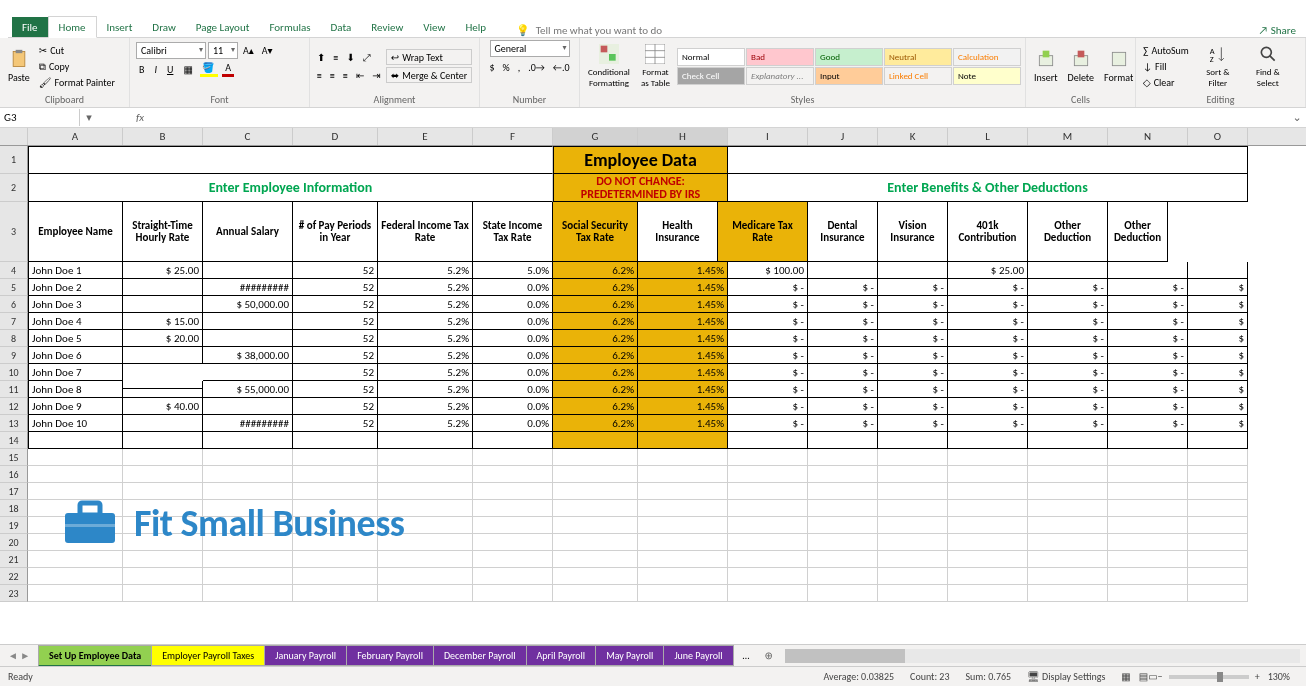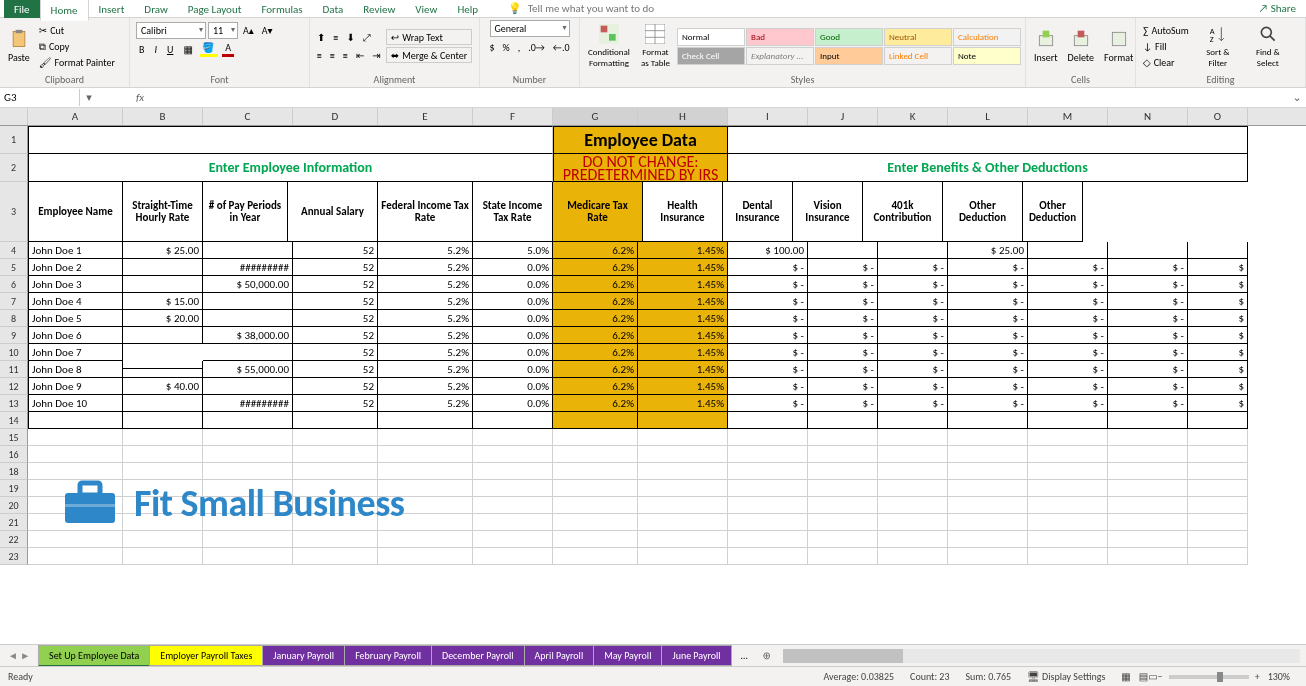--- a/index.html
+++ b/index.html
@@ -1,20 +1,20 @@
 <!DOCTYPE html>
 <html><head>
 <meta charset="utf-8">
 <style>
 * { box-sizing: border-box; margin: 0; padding: 0; font-family: "Segoe UI", Calibri, Arial, sans-serif; }
 html, body { width: 1306px; height: 686px; overflow: hidden; background: #fff; }
 body { display: flex; flex-direction: column; }
 
 
-.menubar { height: 18px; background: #fff; display: flex; align-items: center; padding-left: 4px; border-bottom: 1px solid #d4d4d4; font-size: 11px; }
+.menubar { height: 38px; background: #fff; display: flex; align-items: flex-end; padding-left: 4px; border-bottom: 1px solid #d4d4d4; font-size: 11px; margin-left: 8px; }
 .menubar .tab { padding: 4px 10px 3px; color: #217346; cursor: pointer; }
 .menubar .tab.active { background: #fff; border: 1px solid #d4d4d4; border-bottom: 1px solid #fff; position: relative; top: 1px; }
 .menubar .tab.file { background: #217346; color: #fff; }
 .menubar .tellme { margin-left: 20px; color: #777; display: flex; align-items: center; gap: 6px; }
 .menubar .share { margin-left: auto; margin-right: 10px; color: #217346; }
 
 
 .ribbon { height: 70px; background: #f3f2f1; border-bottom: 1px solid #d4d4d4; display: flex; font-size: 10px; }
 .group { border-right: 1px solid #e1e1e1; display: flex; flex-direction: column; padding: 2px 4px 0; }
 .group-body { flex: 1; display: flex; align-items: center; gap: 2px; }
@@ -49,31 +49,31 @@
 .cell { border-right: 1px solid #d0d0d0; border-bottom: 1px solid #d0d0d0; font-size: 11px; padding: 0 3px; display: flex; align-items: center; overflow: hidden; white-space: nowrap; }
 .cell.b-r { border-right: 1px solid #000; }
 .cell.b-b { border-bottom: 1px solid #000; }
 .cell.b-t { border-top: 1px solid #000; }
 .cell.b-l { border-left: 1px solid #000; }
 .cell.center { justify-content: center; text-align: center; }
 .cell.right { justify-content: flex-end; }
 .cell.bold { font-weight: 700; }
 .cell.shade { background: #eab308; }
 .hdr-green { color: #00a651; font-weight: 700; font-size: 14px; }
-.hdr-red { color: #c00000; font-weight: 400; font-size: 16px; }
+.hdr-red { color: #c00000; font-weight: 700; font-size: 12px; }
 
 
 .fsb { position: absolute; left: 60px; top: 370px; display: flex; align-items: center; gap: 14px; }
 .fsb-text { font-size: 38px; font-weight: 600; color: #2d87c8; letter-spacing: -0.5px; }
 
 
 .sheettabs { height: 22px; background: #f3f2f1; border-top: 1px solid #ccc; display: flex; align-items: center; font-size: 10px; padding-left: 8px; gap: 0; }
 .nav-arrows { display: flex; gap: 4px; color: #888; margin-right: 8px; }
 .sheet-tab { padding: 3px 10px; border: 1px solid #aaa; background: #fff; cursor: pointer; margin-right: -1px; }
-.sheet-tab.active { background: #92d050; border-bottom: 2px solid #217346; font-weight: 400; }
+.sheet-tab.active { background: #92d050; border-bottom: 2px solid #217346; font-weight: 700; }
 .sheet-tab.yellow { background: #ffff00; }
 .sheet-tab.purple { background: #7030a0; color: #fff; }
 .sheet-add { padding: 2px 6px; color: #666; cursor: pointer; }
 .hscroll { flex: 1; height: 14px; margin: 0 6px; background: #e8e8e8; position: relative; }
 .hscroll-thumb { position: absolute; left: 0; width: 120px; height: 100%; background: #c1c1c1; }
 
 
 .statusbar { height: 20px; background: #f3f2f1; border-top: 1px solid #ccc; display: flex; align-items: center; font-size: 10px; color: #444; padding: 0 8px; }
 .statusbar .spacer { flex: 1; }
 .statusbar .stat { margin: 0 8px; }
@@ -326,26 +326,27 @@
         <div class="cell center b-l b-b hdr-green" style="width: 525px;">Enter Employee Information</div>
         <div class="cell center shade b-b b-l b-r" style="width: 175px;">
           <div class="hdr-red" style="text-align:center;line-height:13px">DO NOT CHANGE:<br>PREDETERMINED BY IRS</div>
         </div>
         <div class="cell center b-b b-r hdr-green" style="width: 520px;">Enter Benefits &amp; Other Deductions</div>
       </div>
       <div class="row h60">
         <div class="row-hd" style="line-height: 60px;">3</div>
         <div class="cell center bold b-b b-r b-l" style="width: 95px; white-space: normal; line-height: 12px; font-size: 11px;">Employee  Name</div>
         <div class="cell center bold b-b b-r" style="width: 80px; white-space: normal; line-height: 12px; font-size: 11px;">Straight-Time Hourly Rate</div>
+        <div class="cell center bold b-b b-r" style="width: 90px; white-space: normal; line-height: 12px; font-size: 11px;">Annual Salary</div>
         <div class="cell center bold b-b b-r" style="width: 85px; white-space: normal; line-height: 12px; font-size: 11px;"># of Pay Periods in Year</div>
-        <div class="cell center bold b-b b-r" style="width: 90px; white-space: normal; line-height: 12px; font-size: 11px;">Annual Salary</div>
         <div class="cell center bold b-b b-r" style="width: 95px; white-space: normal; line-height: 12px; font-size: 11px;">Federal Income Tax Rate</div>
         <div class="cell center bold b-b b-r" style="width: 80px; white-space: normal; line-height: 12px; font-size: 11px;">State Income Tax Rate</div>
+        <div class="cell center bold b-b b-r shade" style="width: 85px; white-space: normal; line-height: 12px; font-size: 11px;">Social Security Tax Rate</div>
+        <div class="cell center bold b-b b-r" style="width: 80px; white-space: normal; line-height: 12px; font-size: 11px;">Health Insurance</div>
         <div class="cell center bold b-b b-r shade" style="width: 90px; white-space: normal; line-height: 12px; font-size: 11px;">Medicare Tax Rate</div>
-        <div class="cell center bold b-b b-r" style="width: 80px; white-space: normal; line-height: 12px; font-size: 11px;">Health Insurance</div>
         <div class="cell center bold b-b b-r" style="width: 70px; white-space: normal; line-height: 12px; font-size: 11px;">Dental Insurance</div>
         <div class="cell center bold b-b b-r" style="width: 70px; white-space: normal; line-height: 12px; font-size: 11px;">Vision Insurance</div>
         <div class="cell center bold b-b b-r" style="width: 80px; white-space: normal; line-height: 12px; font-size: 11px;">401k Contribution</div>
         <div class="cell center bold b-b b-r" style="width: 80px; white-space: normal; line-height: 12px; font-size: 11px;">Other Deduction</div>
         <div class="cell center bold b-b b-r" style="width: 60px; white-space: normal; line-height: 12px; font-size: 11px;">Other Deduction</div>
       </div>
       <div class="row ">
         <div class="row-hd" style="line-height: 17px;">4</div>
         <div class="cell b-l b-r b-b" style="width: 95px;">John Doe 1</div>
         <div class="cell right b-r b-b" style="width: 80px;">$      25.00</div>
@@ -573,20 +574,38 @@
         <div class="cell " style="width: 90px;"></div>
         <div class="cell " style="width: 80px;"></div>
         <div class="cell " style="width: 70px;"></div>
         <div class="cell " style="width: 70px;"></div>
         <div class="cell " style="width: 80px;"></div>
         <div class="cell " style="width: 80px;"></div>
         <div class="cell " style="width: 80px;"></div>
         <div class="cell " style="width: 60px;"></div>
       </div>
       <div class="row ">
+        <div class="row-hd" style="line-height: 17px;">17</div>
+        <div class="cell " style="width: 95px;"></div>
+        <div class="cell " style="width: 80px;"></div>
+        <div class="cell " style="width: 90px;"></div>
+        <div class="cell " style="width: 85px;"></div>
+        <div class="cell " style="width: 95px;"></div>
+        <div class="cell " style="width: 80px;"></div>
+        <div class="cell " style="width: 85px;"></div>
+        <div class="cell " style="width: 90px;"></div>
+        <div class="cell " style="width: 80px;"></div>
+        <div class="cell " style="width: 70px;"></div>
+        <div class="cell " style="width: 70px;"></div>
+        <div class="cell " style="width: 80px;"></div>
+        <div class="cell " style="width: 80px;"></div>
+        <div class="cell " style="width: 80px;"></div>
+        <div class="cell " style="width: 60px;"></div>
+      </div>
+      <div class="row ">
         <div class="row-hd" style="line-height: 17px;">18</div>
         <div class="cell " style="width: 95px;"></div>
         <div class="cell " style="width: 80px;"></div>
         <div class="cell " style="width: 90px;"></div>
         <div class="cell " style="width: 85px;"></div>
         <div class="cell " style="width: 95px;"></div>
         <div class="cell " style="width: 80px;"></div>
         <div class="cell " style="width: 85px;"></div>
         <div class="cell " style="width: 90px;"></div>
         <div class="cell " style="width: 80px;"></div>

